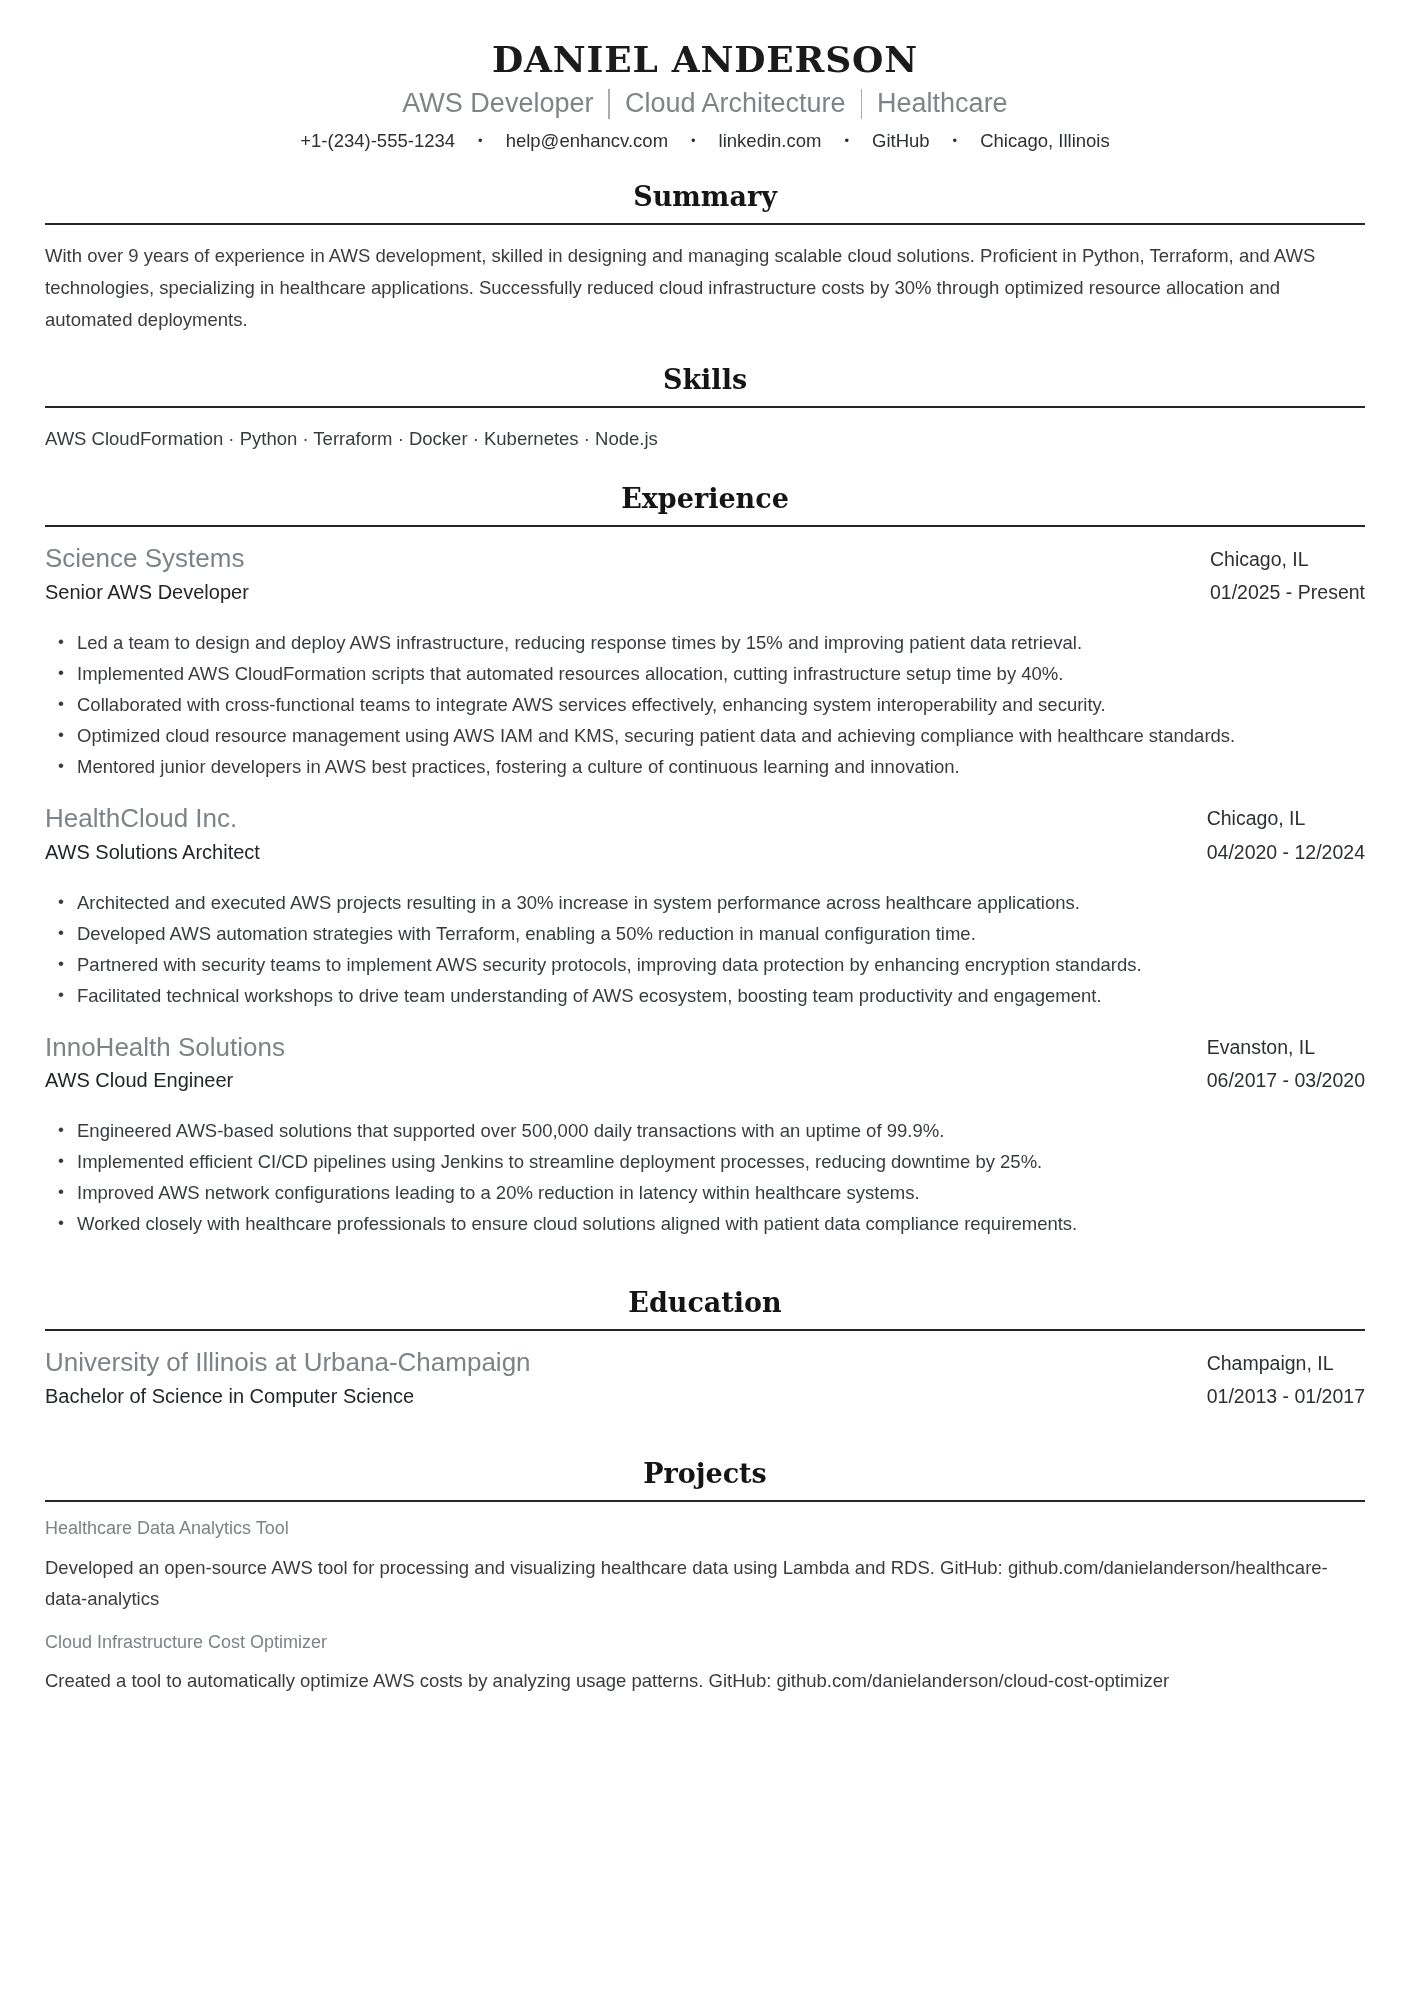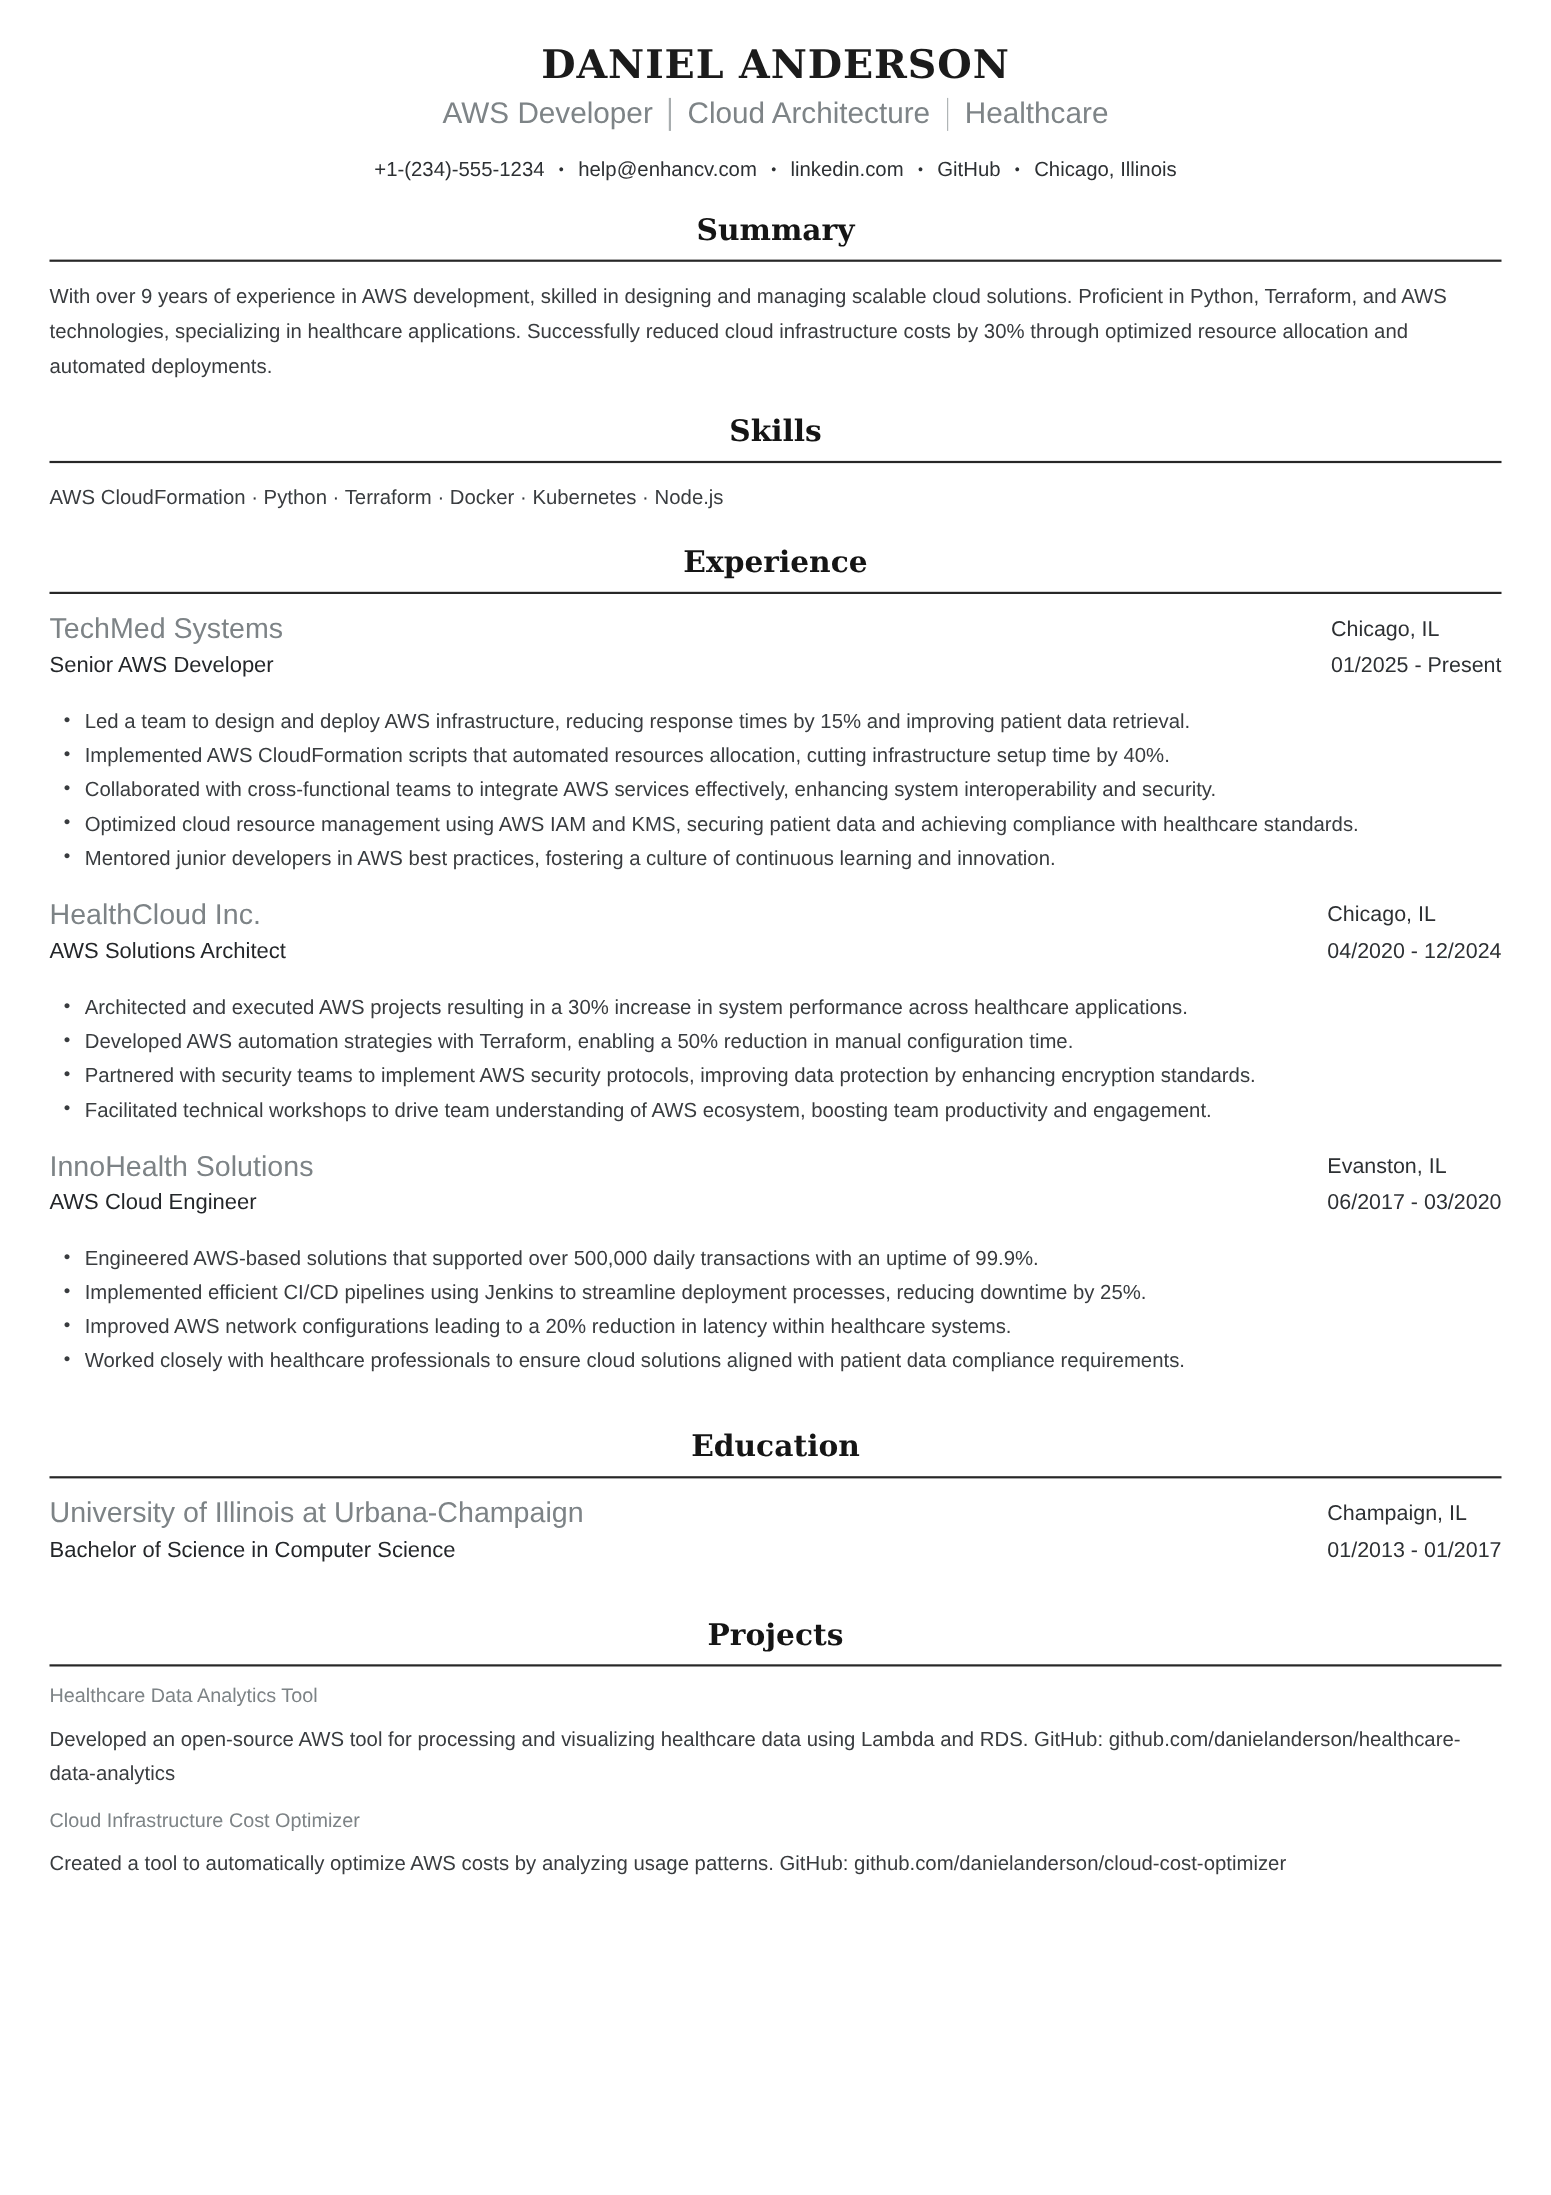--- a/index.html
+++ b/index.html
@@ -40,22 +40,22 @@
   }
   .headline-divider {
     width: 1.5px;
     height: 30px;
     background: #a8adaf;
   }
   .contact-row {
     display: flex;
     justify-content: center;
     align-items: center;
-    gap: 13px;
-    margin-top: 21px;
+    gap: 23px;
+    margin-top: 8px;
     font-size: 18.5px;
     color: #2d3033;
     line-height: 1.3;
   }
   .contact-sep { font-size: 13px; color: #2d3033; }
 
   
   .section { margin-top: 26px; }
   .section-heading {
     font-family: "DejaVu Serif", serif;
@@ -214,21 +214,21 @@
     <hr class="section-rule">
     <p class="body-text">AWS CloudFormation · Python · Terraform · Docker · Kubernetes · Node.js</p>
   </section>
 
   <section class="section">
     <h2 class="section-heading">Experience</h2>
     <hr class="section-rule">
 
     <div class="entry">
       <div class="entry-header">
-        <div class="entry-company">TechMed Systems</div>
+        <div class="entry-company">Science Systems</div>
         <div class="entry-location">Chicago, IL</div>
         <div class="entry-role">Senior AWS Developer</div>
         <div class="entry-dates">01/2025 - Present</div>
       </div>
       <ul class="bullet-list">
         <li>Led a team to design and deploy AWS infrastructure, reducing response times by 15% and improving patient data retrieval.</li>
         <li>Implemented AWS CloudFormation scripts that automated resources allocation, cutting infrastructure setup time by 40%.</li>
         <li>Collaborated with cross-functional teams to integrate AWS services effectively, enhancing system interoperability and security.</li>
         <li>Optimized cloud resource management using AWS IAM and KMS, securing patient data and achieving compliance with healthcare standards.</li>
         <li>Mentored junior developers in AWS best practices, fostering a culture of continuous learning and innovation.</li>

